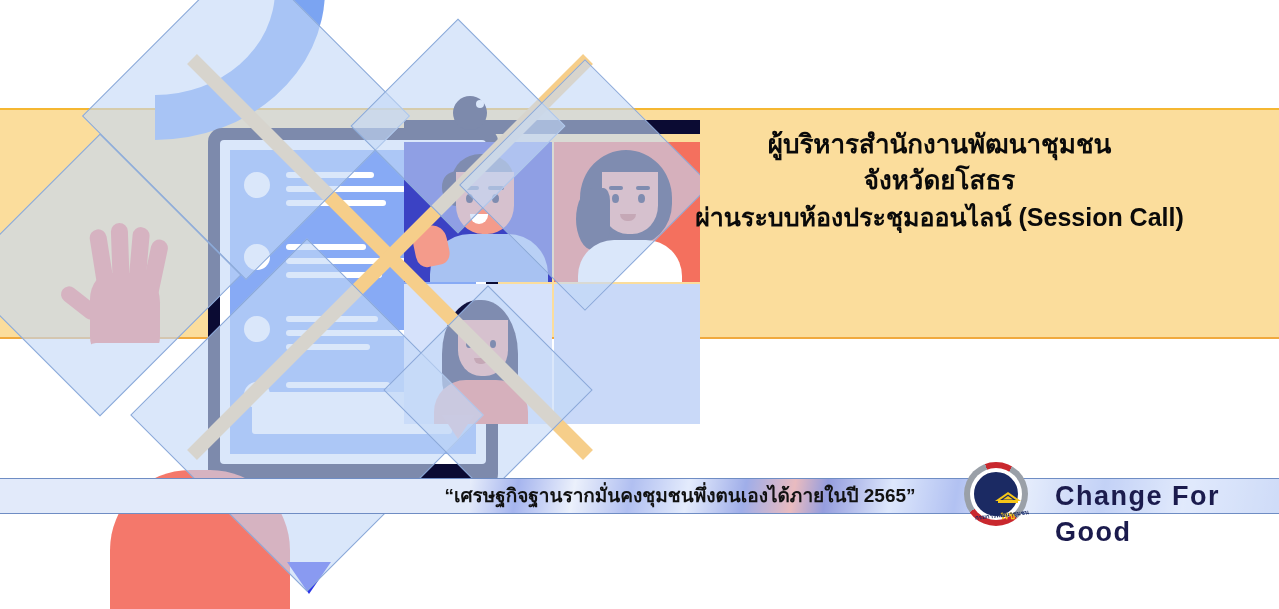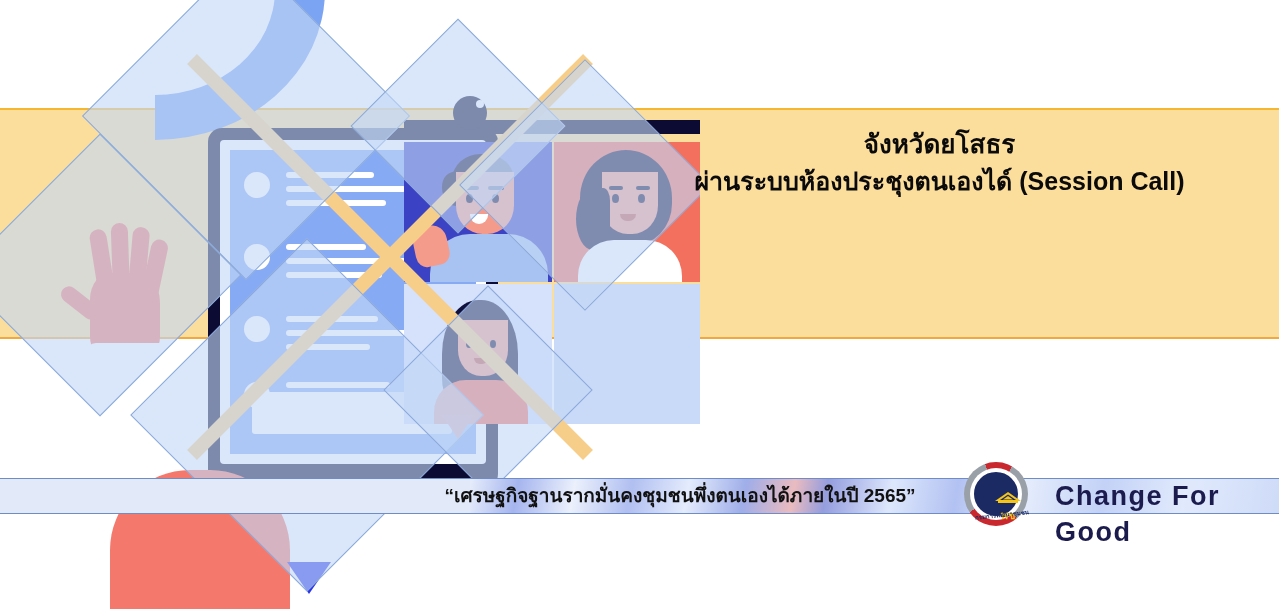--- a/index.html
+++ b/index.html
@@ -451,22 +451,23 @@
 
     <div class="dia d1"></div>
     <div class="dia d2"></div>
     <div class="dia d3"></div>
     <div class="dia d4"></div>
     <div class="dia d5"></div>
     <div class="dia d6"></div>
   </div>
 
   <div class="headline">
+    <div class="t-sub">ผู้บริหารสำนักงานพัฒนาชุมชน</div>
     <div class="t-sub">จังหวัดยโสธร</div>
-    <div class="t-sub3">ผ่านระบบห้องประชุงตนเองได์ (Session Call)</div>
+    <div class="t-sub3">ผ่านระบบห้องประชุมออนไลน์ (Session Call)</div>
   </div>
 
 
   <div class="footer-bg">
     <div class="fb-left"></div>
     <div class="fb-photo"></div>
     <div class="fb-veil"></div>
     <div class="fb-border"></div>
   </div>
 

